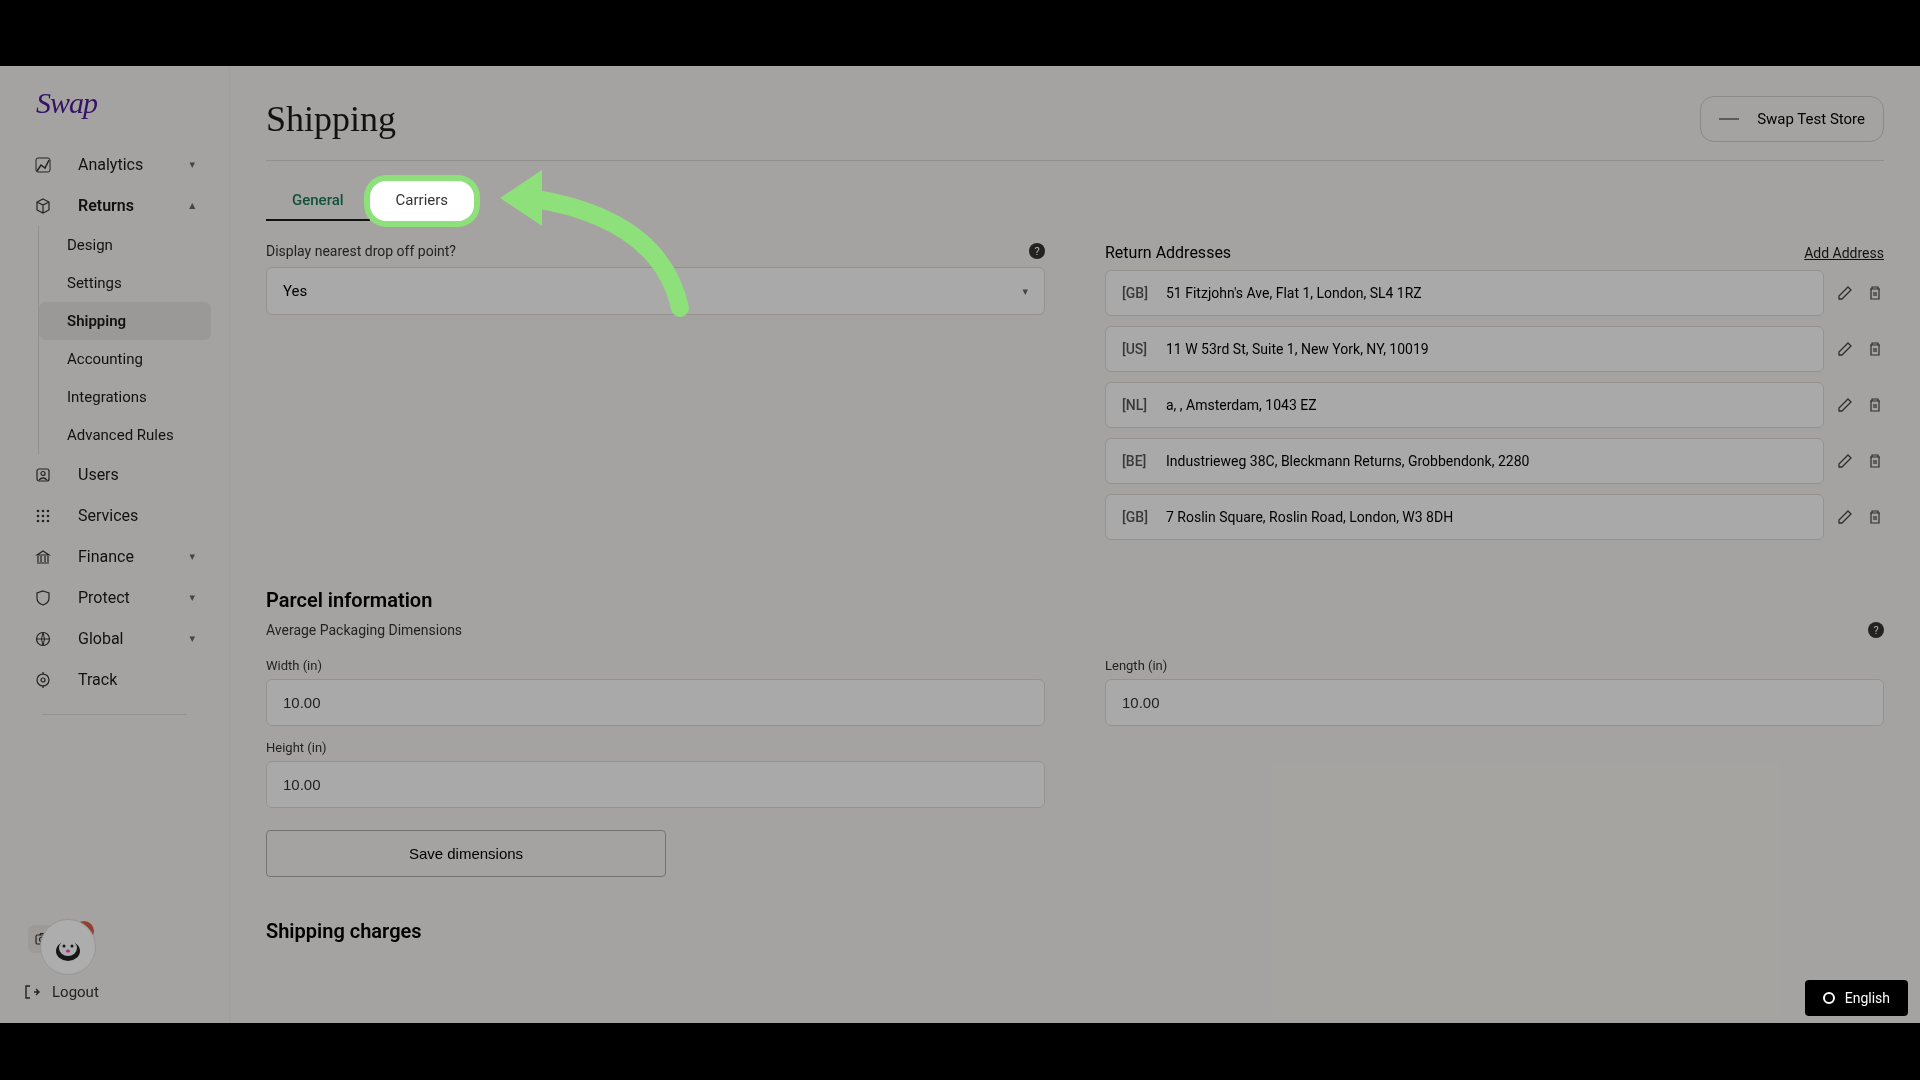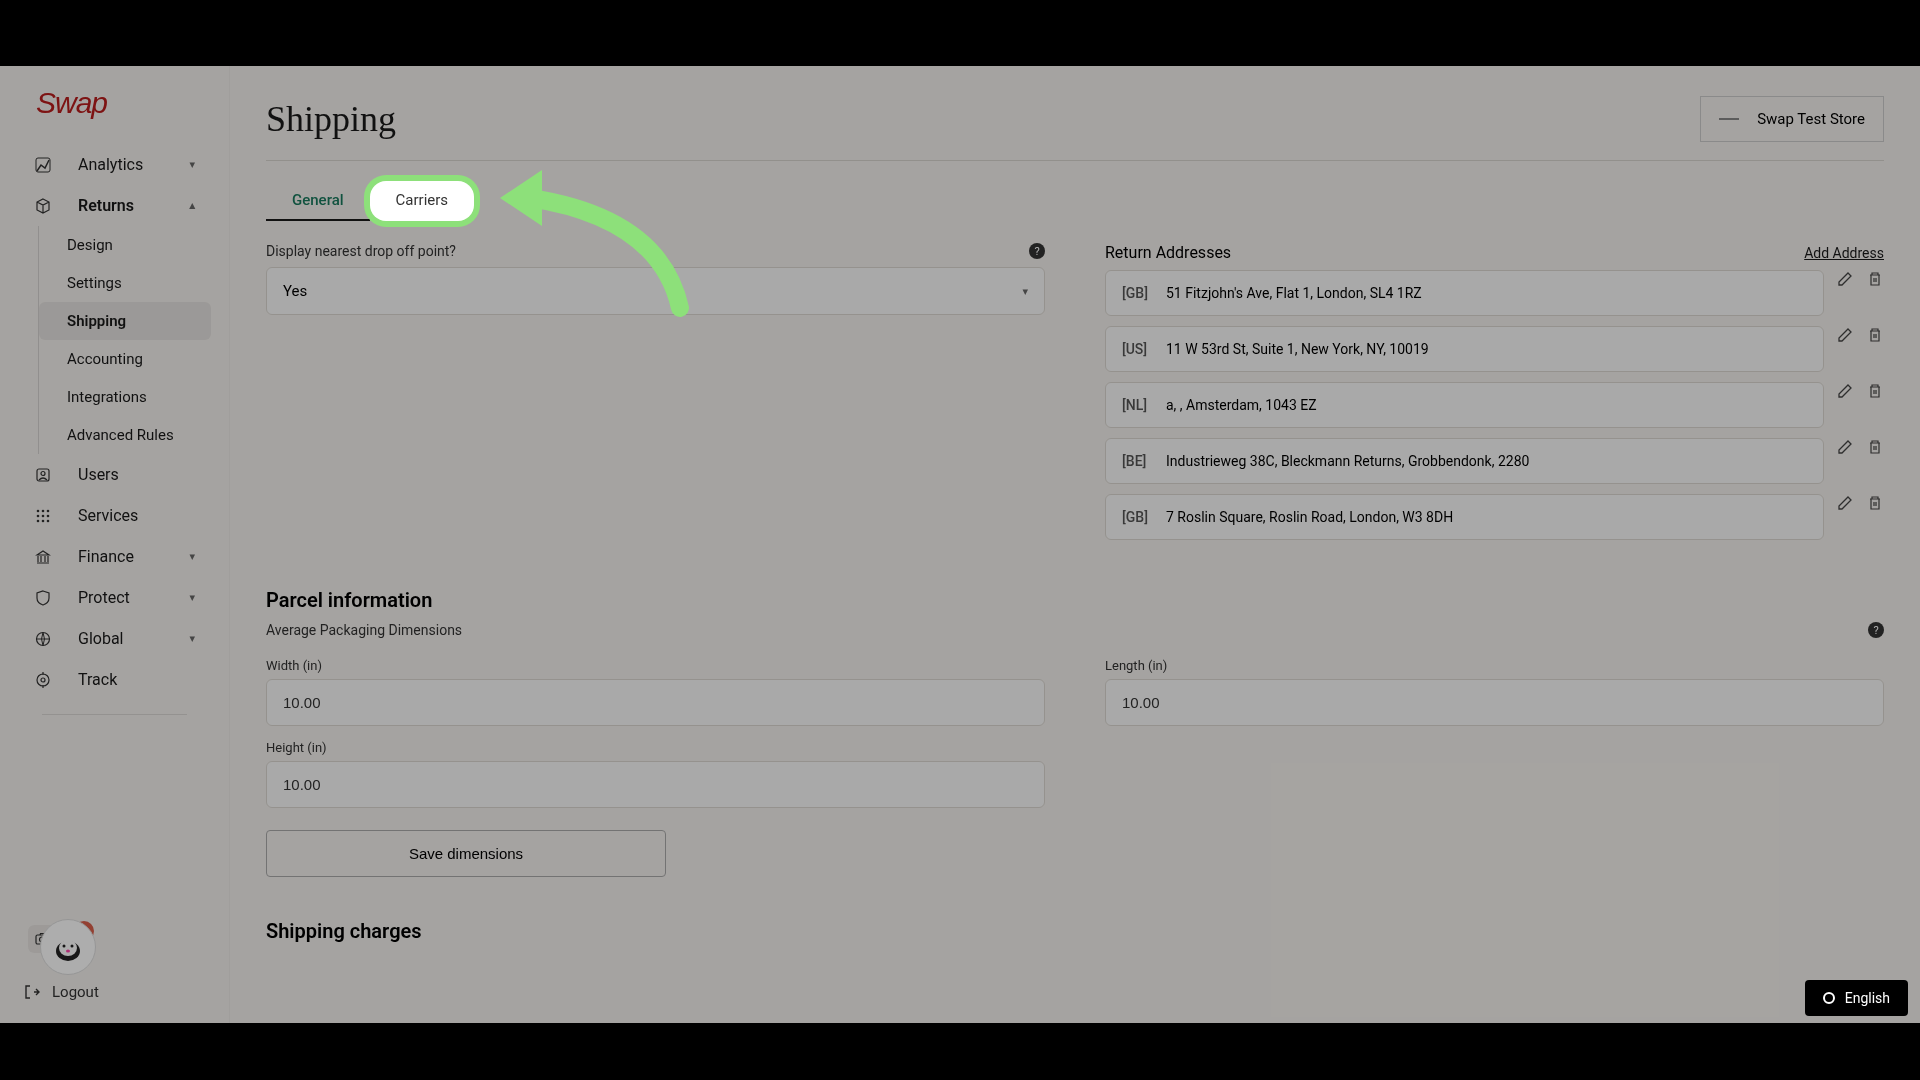--- a/index.html
+++ b/index.html
@@ -4,57 +4,57 @@
 <style>
 * { box-sizing: border-box; margin: 0; padding: 0; }
 body { font-family: -apple-system, BlinkMacSystemFont, "Segoe UI", Roboto, sans-serif; background: #000; width: 1920px; height: 1080px; overflow: hidden; position: relative; }
 .app-frame { position: absolute; top: 66px; left: 0; right: 0; bottom: 0; height: 957px; background: #f4f1ee; display: flex; }
 .letterbox { position: absolute; left: 0; right: 0; background: #000; }
 .letterbox.top { top: 0; height: 66px; }
 .letterbox.bottom { bottom: 0; height: 57px; }
 .overlay { position: absolute; inset: 0; background: rgba(0,0,0,0.32); pointer-events: none; z-index: 500; }
 
 .sidebar { width: 230px; background: #f4f1ee; border-right: 1px solid rgba(0,0,0,0.03); display: flex; flex-direction: column; padding: 20px 0 0 0; position: relative; }
-.logo { font-family: Liberation Sans, sans-serif; font-style: italic; font-size: 30px; font-weight: 500; padding: 0 36px 24px 36px; color: #b91c1c; letter-spacing: -1px; }
+.logo { font-family: Liberation Serif, serif; font-style: italic; font-size: 30px; font-weight: 500; padding: 0 36px 24px 36px; color: #4c1d95; letter-spacing: -1px; }
 .nav { flex: 1; overflow-y: auto; padding: 0 18px; }
 .nav-item { display: flex; align-items: center; padding: 11px 16px; font-size: 16px; color: #1a1a1a; cursor: pointer; border-radius: 6px; gap: 26px; }
 .nav-item .icon { width: 18px; height: 18px; display: inline-flex; align-items: center; justify-content: center; }
 .nav-item .chevron { margin-left: auto; font-size: 11px; color: #666; }
 .nav-sub { margin-left: 20px; border-left: 1px solid rgba(0,0,0,0.12); padding-left: 0; }
 .nav-sub .nav-item { padding: 10px 16px 10px 28px; font-size: 15px; }
 .nav-sub .nav-item.active { background: rgba(0,0,0,0.06); font-weight: 600; }
 .sidebar-divider { height: 1px; background: rgba(0,0,0,0.1); margin: 14px 24px; }
 .sidebar-bottom { padding: 0 24px 14px 24px; }
 .logout-row { display: flex; align-items: center; gap: 12px; font-size: 15px; color: #333; cursor: pointer; padding: 8px 0; }
 .badge-float { position: absolute; bottom: 70px; left: 28px; display: flex; align-items: center; gap: -4px; }
 .camera-badge { width: 28px; height: 28px; border-radius: 6px; background: rgba(0,0,0,0.05); display:flex; align-items:center; justify-content:center; position: relative; }
 .count-badge { background: #d95f4a; color: #fff; font-size: 12px; width: 20px; height: 20px; border-radius: 10px; display: inline-flex; align-items: center; justify-content: center; position: absolute; left: 46px; top: -4px; font-weight:600; }
 .mascot { width: 56px; height: 56px; background: #fff; border-radius: 50%; position: absolute; left: 40px; bottom: 48px; border: 1px solid #ddd; display:flex; align-items:center; justify-content:center; font-size:26px; }
 
 .main { flex: 1; overflow-y: auto; padding: 0; position: relative; }
 .header-row { display: flex; align-items: center; justify-content: space-between; padding: 30px 36px 18px 36px; }
 .page-title { font-family: Georgia, serif; font-size: 36px; font-weight: 400; color: #1a1a1a; }
-.store-chip { border: 1px solid #ccc; border-radius: 0; padding: 13px 18px; font-size: 15px; display: flex; align-items: center; gap: 18px; background: transparent; }
+.store-chip { border: 1px solid #ccc; border-radius: 14px; padding: 13px 18px; font-size: 15px; display: flex; align-items: center; gap: 18px; background: transparent; }
 .store-chip .line { width: 20px; height: 2px; background: #888; display: inline-block; }
 .divider-line { height: 1px; background: #d8d4cf; margin: 0 36px; }
 
 .tabs { display: flex; gap: 0; padding: 20px 36px 0 36px; }
 .tab { padding: 10px 26px; font-size: 15px; cursor: pointer; border-bottom: 2px solid transparent; color: #333; }
 .tab.active { border-bottom: 2px solid #1a1a1a; color: #1a7a5e; font-weight: 500; }
 .tab-highlight { position: relative; z-index: 600; background: #fff; border-radius: 16px; box-shadow: 0 0 0 6px #8de07a; }
 
 .content-grid { display: grid; grid-template-columns: 1fr 1fr; gap: 60px; padding: 22px 36px 0 36px; }
 .field-label { font-size: 14px; color: #333; margin-bottom: 8px; display: flex; align-items: flex-start; gap: 8px; }
 .help-icon { width: 16px; height: 16px; border-radius: 50%; background: #333; color: #fff; font-size: 11px; display: inline-flex; align-items: center; justify-content: center; margin-left: auto; }
 .select-box { width: 100%; border: 1px solid #dcd8d2; background: #fafafa; border-radius: 6px; padding: 14px 16px; font-size: 15px; display: flex; justify-content: space-between; align-items: center; }
 .input-box { width: 100%; border: 1px solid #dcd8d2; background: #fafafa; border-radius: 6px; padding: 14px 16px; font-size: 15px; color: #333; }
 
 .addr-header { display: flex; justify-content: space-between; align-items: center; margin-bottom: 8px; }
 .add-link { font-size: 14px; text-decoration: underline; color: #1a1a1a; cursor: pointer; }
-.addr-row { display: flex; gap: 12px; margin-bottom: 10px; }
+.addr-row { display: flex; align-items: center; gap: 12px; margin-bottom: 10px; }
 .addr-box { flex: 1; border: 1px solid #dcd8d2; background: #fafafa; border-radius: 6px; padding: 14px 16px; font-size: 14px; display: flex; gap: 12px; }
 .addr-box .cc { font-weight: 500; color: #555; min-width: 32px; }
 .icon-btn { width: 18px; height: 18px; cursor: pointer; color: #444; display: inline-flex; align-items: center; justify-content: center; }
 
 .section-title { font-size: 20px; font-weight: 600; padding: 38px 24px 10px 36px; }
 .sub-label { font-size: 14px; color: #333; padding: 0 36px 6px 36px; display: flex; justify-content: space-between; align-items: center; }
 .dim-grid { display: grid; grid-template-columns: 1fr 1fr; gap: 60px; padding: 0 36px; }
 .dim-col .mini-label { font-size: 13px; color: #333; margin: 14px 0 6px 0; }
 .save-btn { margin: 22px 36px 0 36px; border: 1px solid #aaa; background: transparent; padding: 14px 0; width: 400px; text-align: center; font-size: 15px; border-radius: 4px; cursor: pointer; }
 

